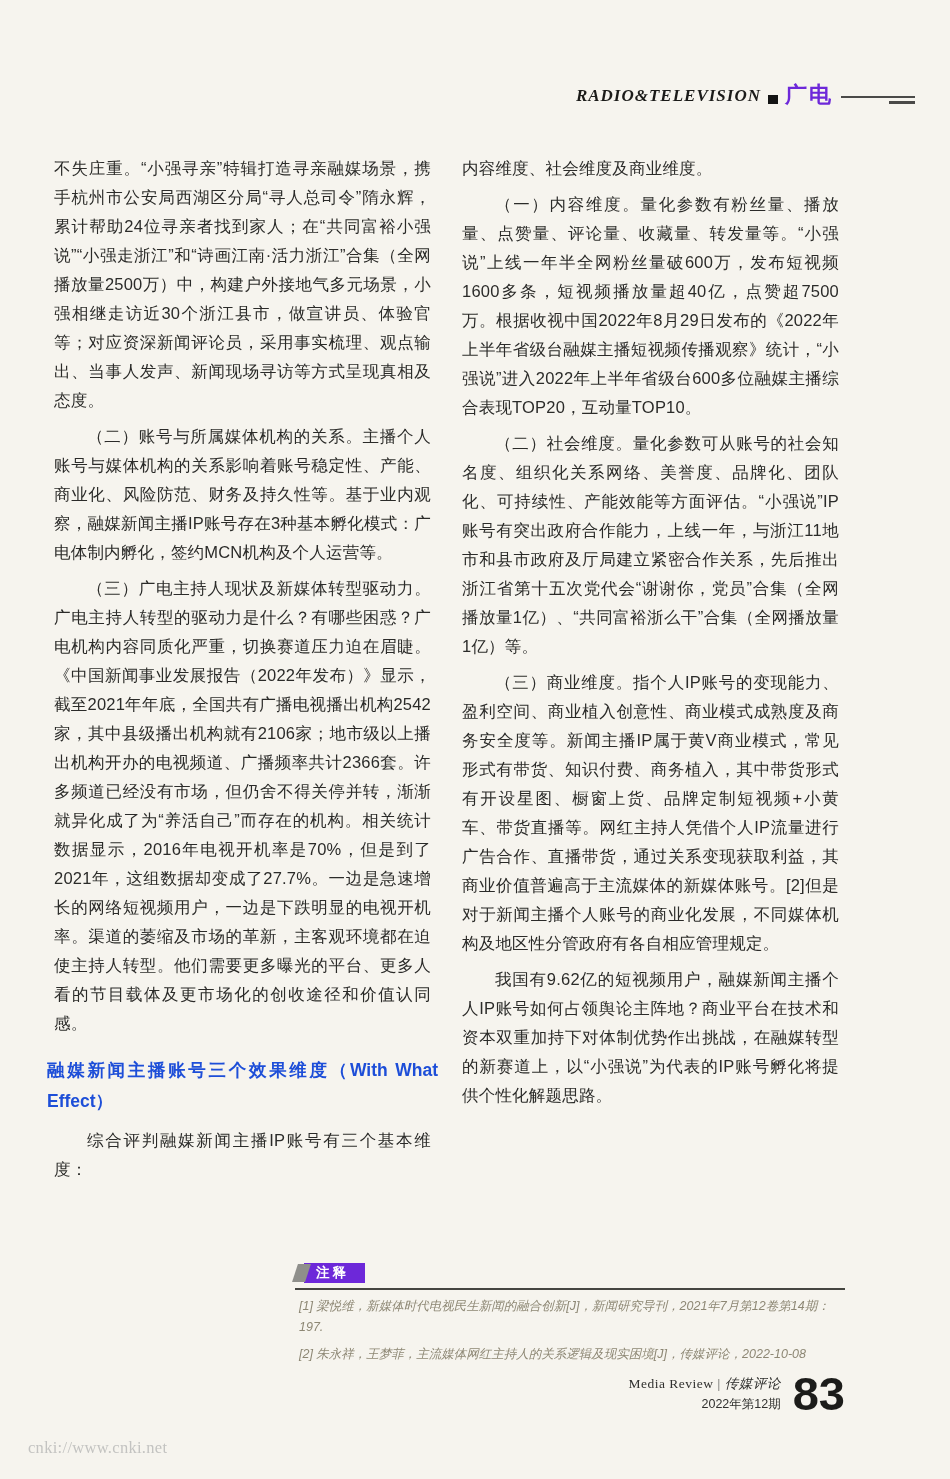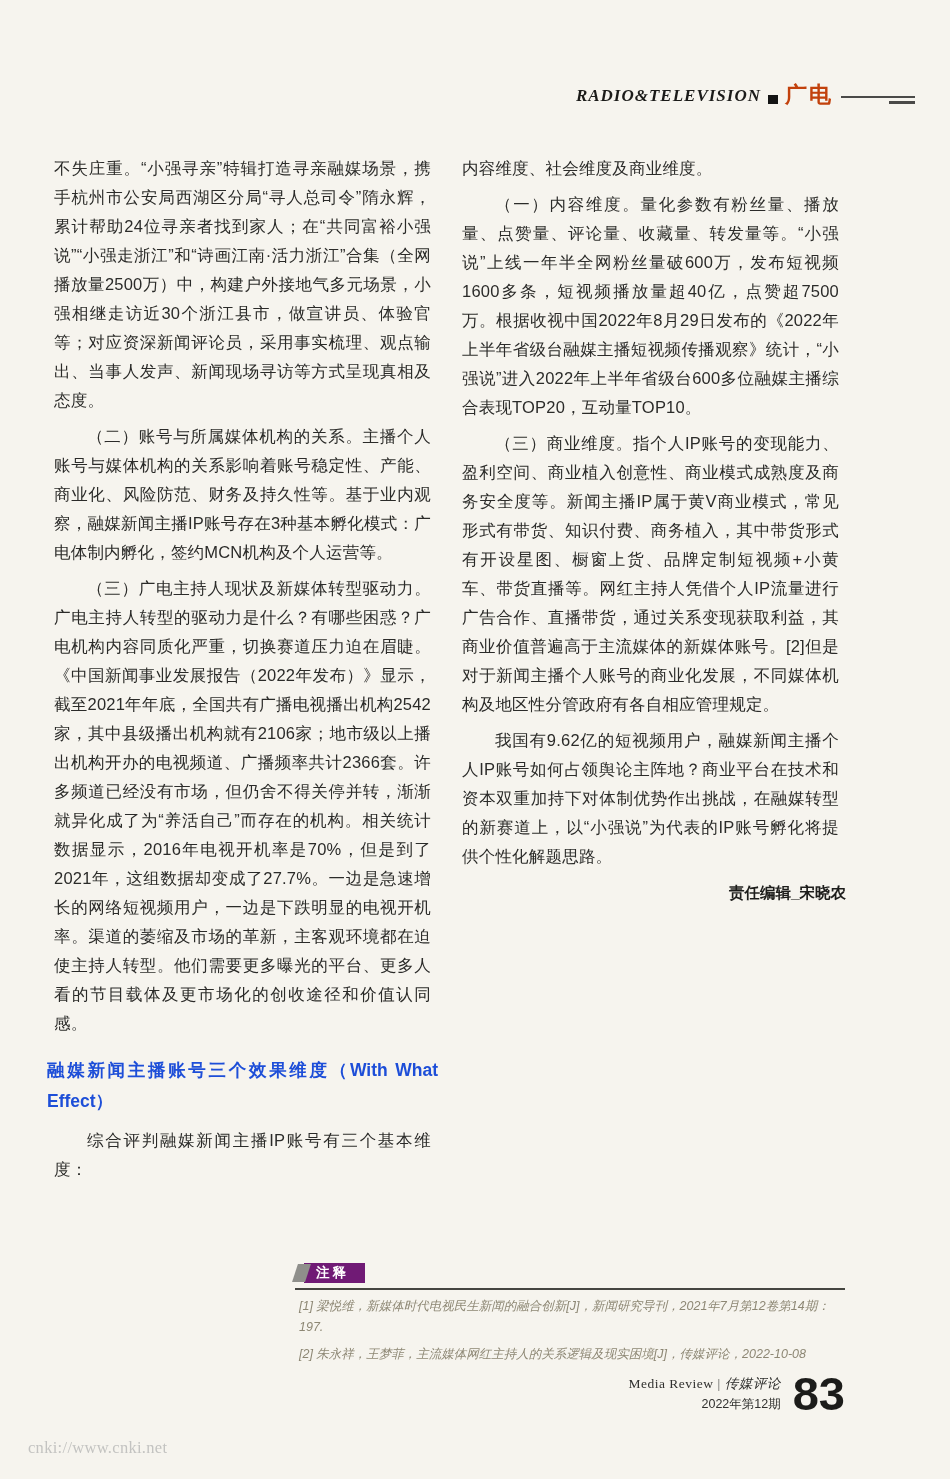--- a/index.html
+++ b/index.html
@@ -24,21 +24,21 @@
     font-style:italic;font-weight:bold;
     font-size:17px;letter-spacing:1px;color:#17171 5;
     color:#1b1b19;
     padding-bottom:2px;
   }
   .mast-block{
     display:inline-block;width:10px;height:9px;background:#141414;
     margin:0 7px 4px 7px;
   }
   .mast-cn{
-    font-size:22px;font-weight:bold;color:#c2410c;
+    font-size:22px;font-weight:bold;color:#6d28d9;
     letter-spacing:2px;line-height:1;
     padding-bottom:2px;
   }
   .mast-rule{position:relative;width:74px;height:18px;margin-left:8px;}
   .mast-rule .r1{position:absolute;left:0;top:6px;width:74px;height:2px;background:#4a4a48;}
   .mast-rule .r2{position:absolute;right:0;top:11px;width:26px;height:3px;background:#4a4a48;}
 
   
   .col{position:absolute;top:147px;width:391px;}
   .col-left{left:47px;}
@@ -66,21 +66,21 @@
   }
 
   
   .notes{position:absolute;left:295px;top:1262px;width:550px;}
   .notes-label-row{display:flex;align-items:center;height:22px;}
   .notes-icon{
     display:inline-block;width:13px;height:18px;background:#8f8f8b;
     transform:skewX(-18deg);margin-right:-4px;
   }
   .notes-label-box{
-    display:inline-block;background:#701a75;color:#fff;
+    display:inline-block;background:#6d28d9;color:#fff;
     font-size:13.5px;font-weight:bold;letter-spacing:3px;
     padding:2px 16px 2px 12px;line-height:16px;
   }
   .notes-rule{height:2px;background:#454540;margin-top:4px;}
   .note-item{
     margin:6px 0 0 4px;
     font-size:12.5px;line-height:21px;
     font-style:italic;
     color:#8d8774;
     text-align:left;
@@ -130,23 +130,23 @@
     <p class="para">不失庄重。“小强寻亲”特辑打造寻亲融媒场景，携手杭州市公安局西湖区分局“寻人总司令”隋永辉，累计帮助24位寻亲者找到家人；在“共同富裕小强说”“小强走浙江”和“诗画江南·活力浙江”合集（全网播放量2500万）中，构建户外接地气多元场景，小强相继走访近30个浙江县市，做宣讲员、体验官等；对应资深新闻评论员，采用事实梳理、观点输出、当事人发声、新闻现场寻访等方式呈现真相及态度。</p>
     <p class="para indent">（二）账号与所属媒体机构的关系。主播个人账号与媒体机构的关系影响着账号稳定性、产能、商业化、风险防范、财务及持久性等。基于业内观察，融媒新闻主播IP账号存在3种基本孵化模式：广电体制内孵化，签约MCN机构及个人运营等。</p>
     <p class="para indent">（三）广电主持人现状及新媒体转型驱动力。广电主持人转型的驱动力是什么？有哪些困惑？广电机构内容同质化严重，切换赛道压力迫在眉睫。《中国新闻事业发展报告（2022年发布）》显示，截至2021年年底，全国共有广播电视播出机构2542家，其中县级播出机构就有2106家；地市级以上播出机构开办的电视频道、广播频率共计2366套。许多频道已经没有市场，但仍舍不得关停并转，渐渐就异化成了为“养活自己”而存在的机构。相关统计数据显示，2016年电视开机率是70%，但是到了2021年，这组数据却变成了27.7%。一边是急速增长的网络短视频用户，一边是下跌明显的电视开机率。渠道的萎缩及市场的革新，主客观环境都在迫使主持人转型。他们需要更多曝光的平台、更多人看的节目载体及更市场化的创收途径和价值认同感。</p>
     <h2 class="section-heading">融媒新闻主播账号三个效果维度（With What Effect）</h2>
     <p class="para indent">综合评判融媒新闻主播IP账号有三个基本维度：</p>
   </section>
 
   <section class="col col-right">
     <p class="para">内容维度、社会维度及商业维度。</p>
     <p class="para indent">（一）内容维度。量化参数有粉丝量、播放量、点赞量、评论量、收藏量、转发量等。“小强说”上线一年半全网粉丝量破600万，发布短视频1600多条，短视频播放量超40亿，点赞超7500万。根据收视中国2022年8月29日发布的《2022年上半年省级台融媒主播短视频传播观察》统计，“小强说”进入2022年上半年省级台600多位融媒主播综合表现TOP20，互动量TOP10。</p>
+    <p class="para indent">（二）社会维度。量化参数可从账号的社会知名度、组织化关系网络、美誉度、品牌化、团队化、可持续性、产能效能等方面评估。“小强说”IP账号有突出政府合作能力，上线一年，与浙江11地市和县市政府及厅局建立紧密合作关系，先后推出浙江省第十五次党代会“谢谢你，党员”合集（全网播放量1亿）、“共同富裕浙么干”合集（全网播放量1亿）等。</p>
     <p class="para indent">（三）商业维度。指个人IP账号的变现能力、盈利空间、商业植入创意性、商业模式成熟度及商务安全度等。新闻主播IP属于黄V商业模式，常见形式有带货、知识付费、商务植入，其中带货形式有开设星图、橱窗上货、品牌定制短视频+小黄车、带货直播等。网红主持人凭借个人IP流量进行广告合作、直播带货，通过关系变现获取利益，其商业价值普遍高于主流媒体的新媒体账号。[2]但是对于新闻主播个人账号的商业化发展，不同媒体机构及地区性分管政府有各自相应管理规定。</p>
     <p class="para indent">我国有9.62亿的短视频用户，融媒新闻主播个人IP账号如何占领舆论主阵地？商业平台在技术和资本双重加持下对体制优势作出挑战，在融媒转型的新赛道上，以“小强说”为代表的IP账号孵化将提供个性化解题思路。</p>
-    <p class="editor-credit">责任编辑_宋晓农</p>
   </section>
 
   <section class="notes">
     <div class="notes-label-row">
       <i class="notes-icon"></i>
       <span class="notes-label-box">注释</span>
     </div>
     <div class="notes-rule"></div>
     <p class="note-item">[1] 梁悦维，新媒体时代电视民生新闻的融合创新[J]，新闻研究导刊，2021年7月第12卷第14期：197.</p>
     <p class="note-item">[2] 朱永祥，王梦菲，主流媒体网红主持人的关系逻辑及现实困境[J]，传媒评论，2022-10-08</p>

